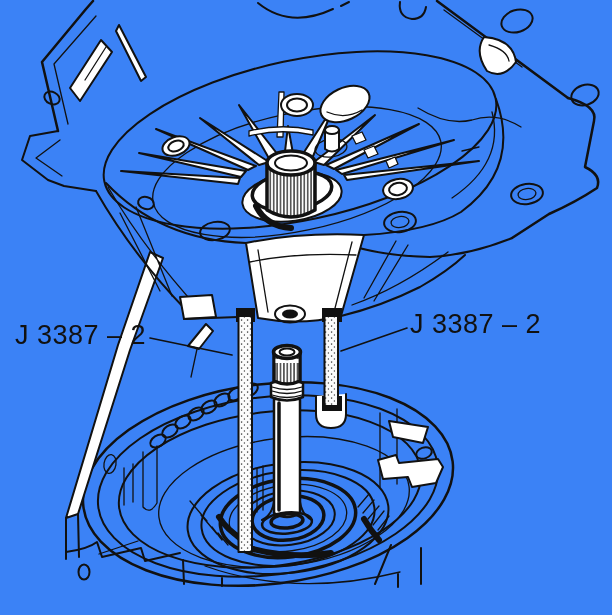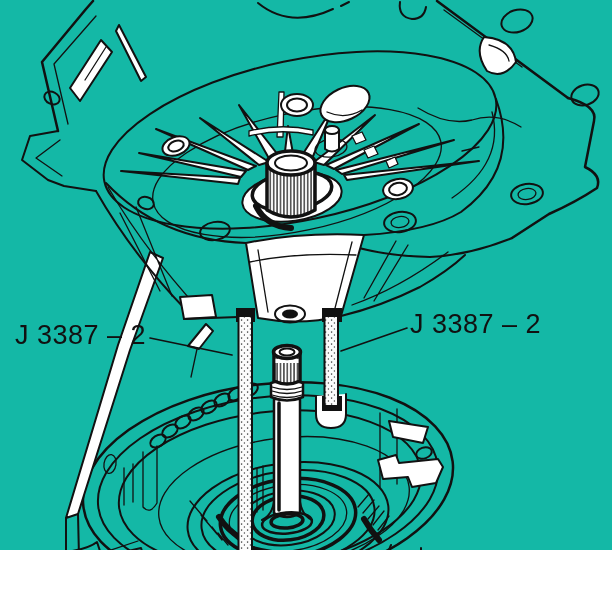--- a/index.html
+++ b/index.html
@@ -1,16 +1,16 @@
 <!DOCTYPE html>
 <html><head>
 <meta charset="utf-8">
 <style>
   html,body{margin:0;padding:0;background:#ffffff;}
-  .stage{position:relative;width:612px;height:550px;background:#14b8a6;overflow:hidden;}
+  .stage{position:relative;width:612px;height:615px;background:#3b82f6;overflow:hidden;}
   svg{display:block;}
   .ln{stroke:#111111;stroke-width:2;fill:none;stroke-linecap:round;stroke-linejoin:round;}
   .thin{stroke-width:1.3;}
   .med{stroke-width:2.5;}
   .hv{stroke-width:3.5;}
   .xhv{stroke-width:6;}
   .wf{fill:#ffffff;}
   .bk{fill:#111111;stroke:none;}
   .ldr{stroke-width:1.7;}
   .lbl{font-family:"Liberation Sans","DejaVu Sans",sans-serif;font-size:27px;letter-spacing:0.5px;fill:#111111;stroke:none;}

